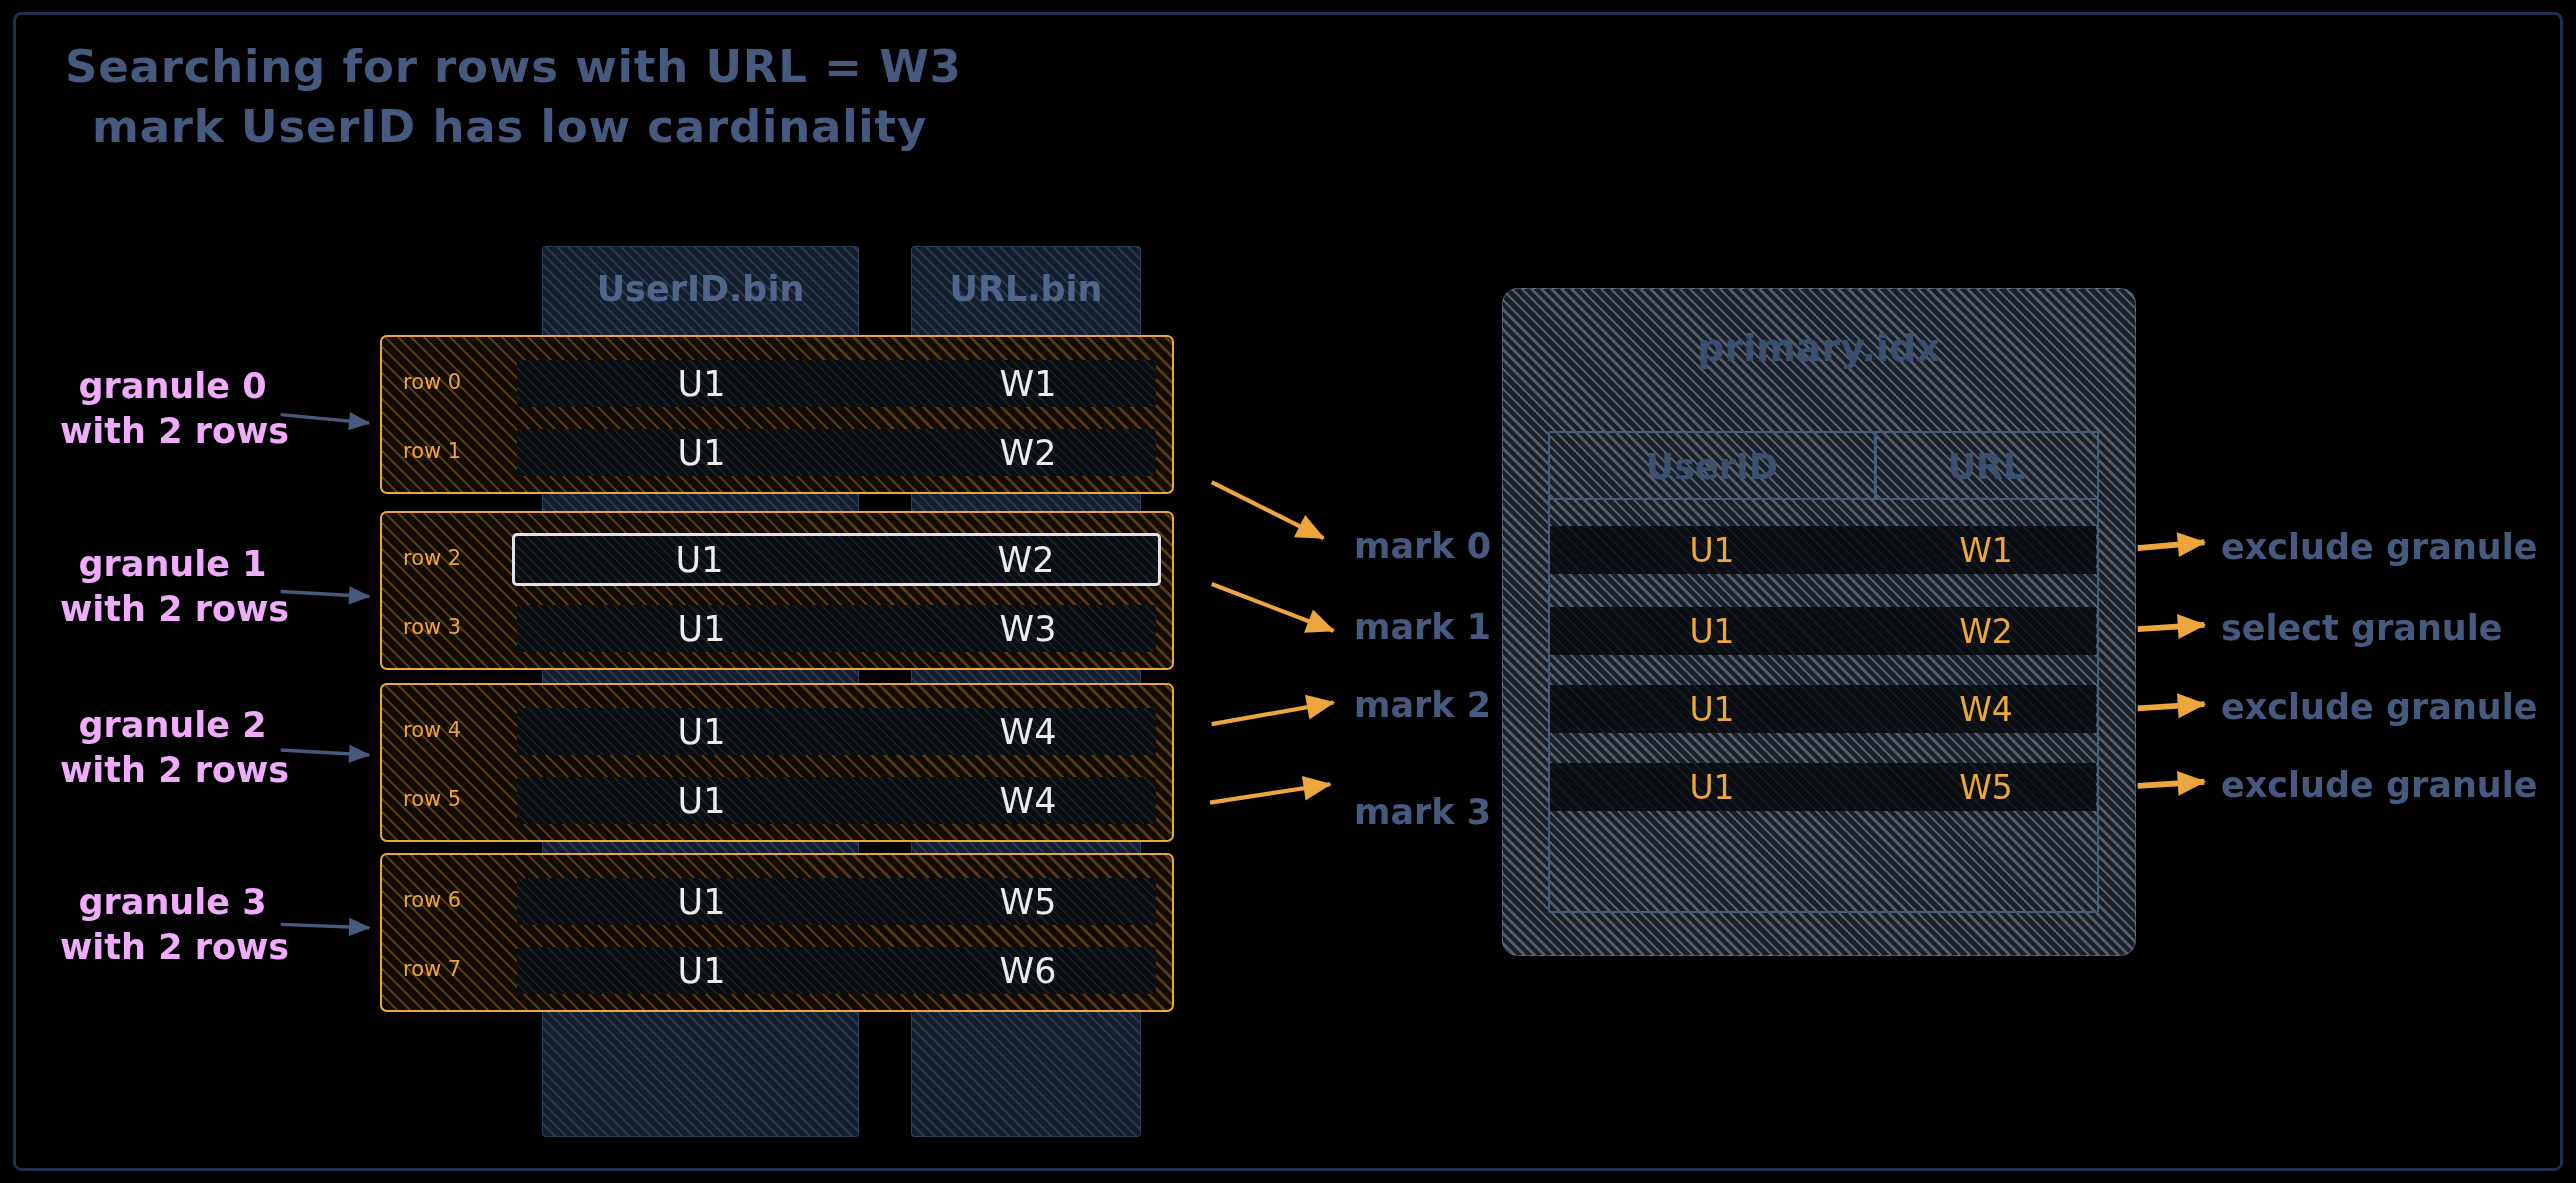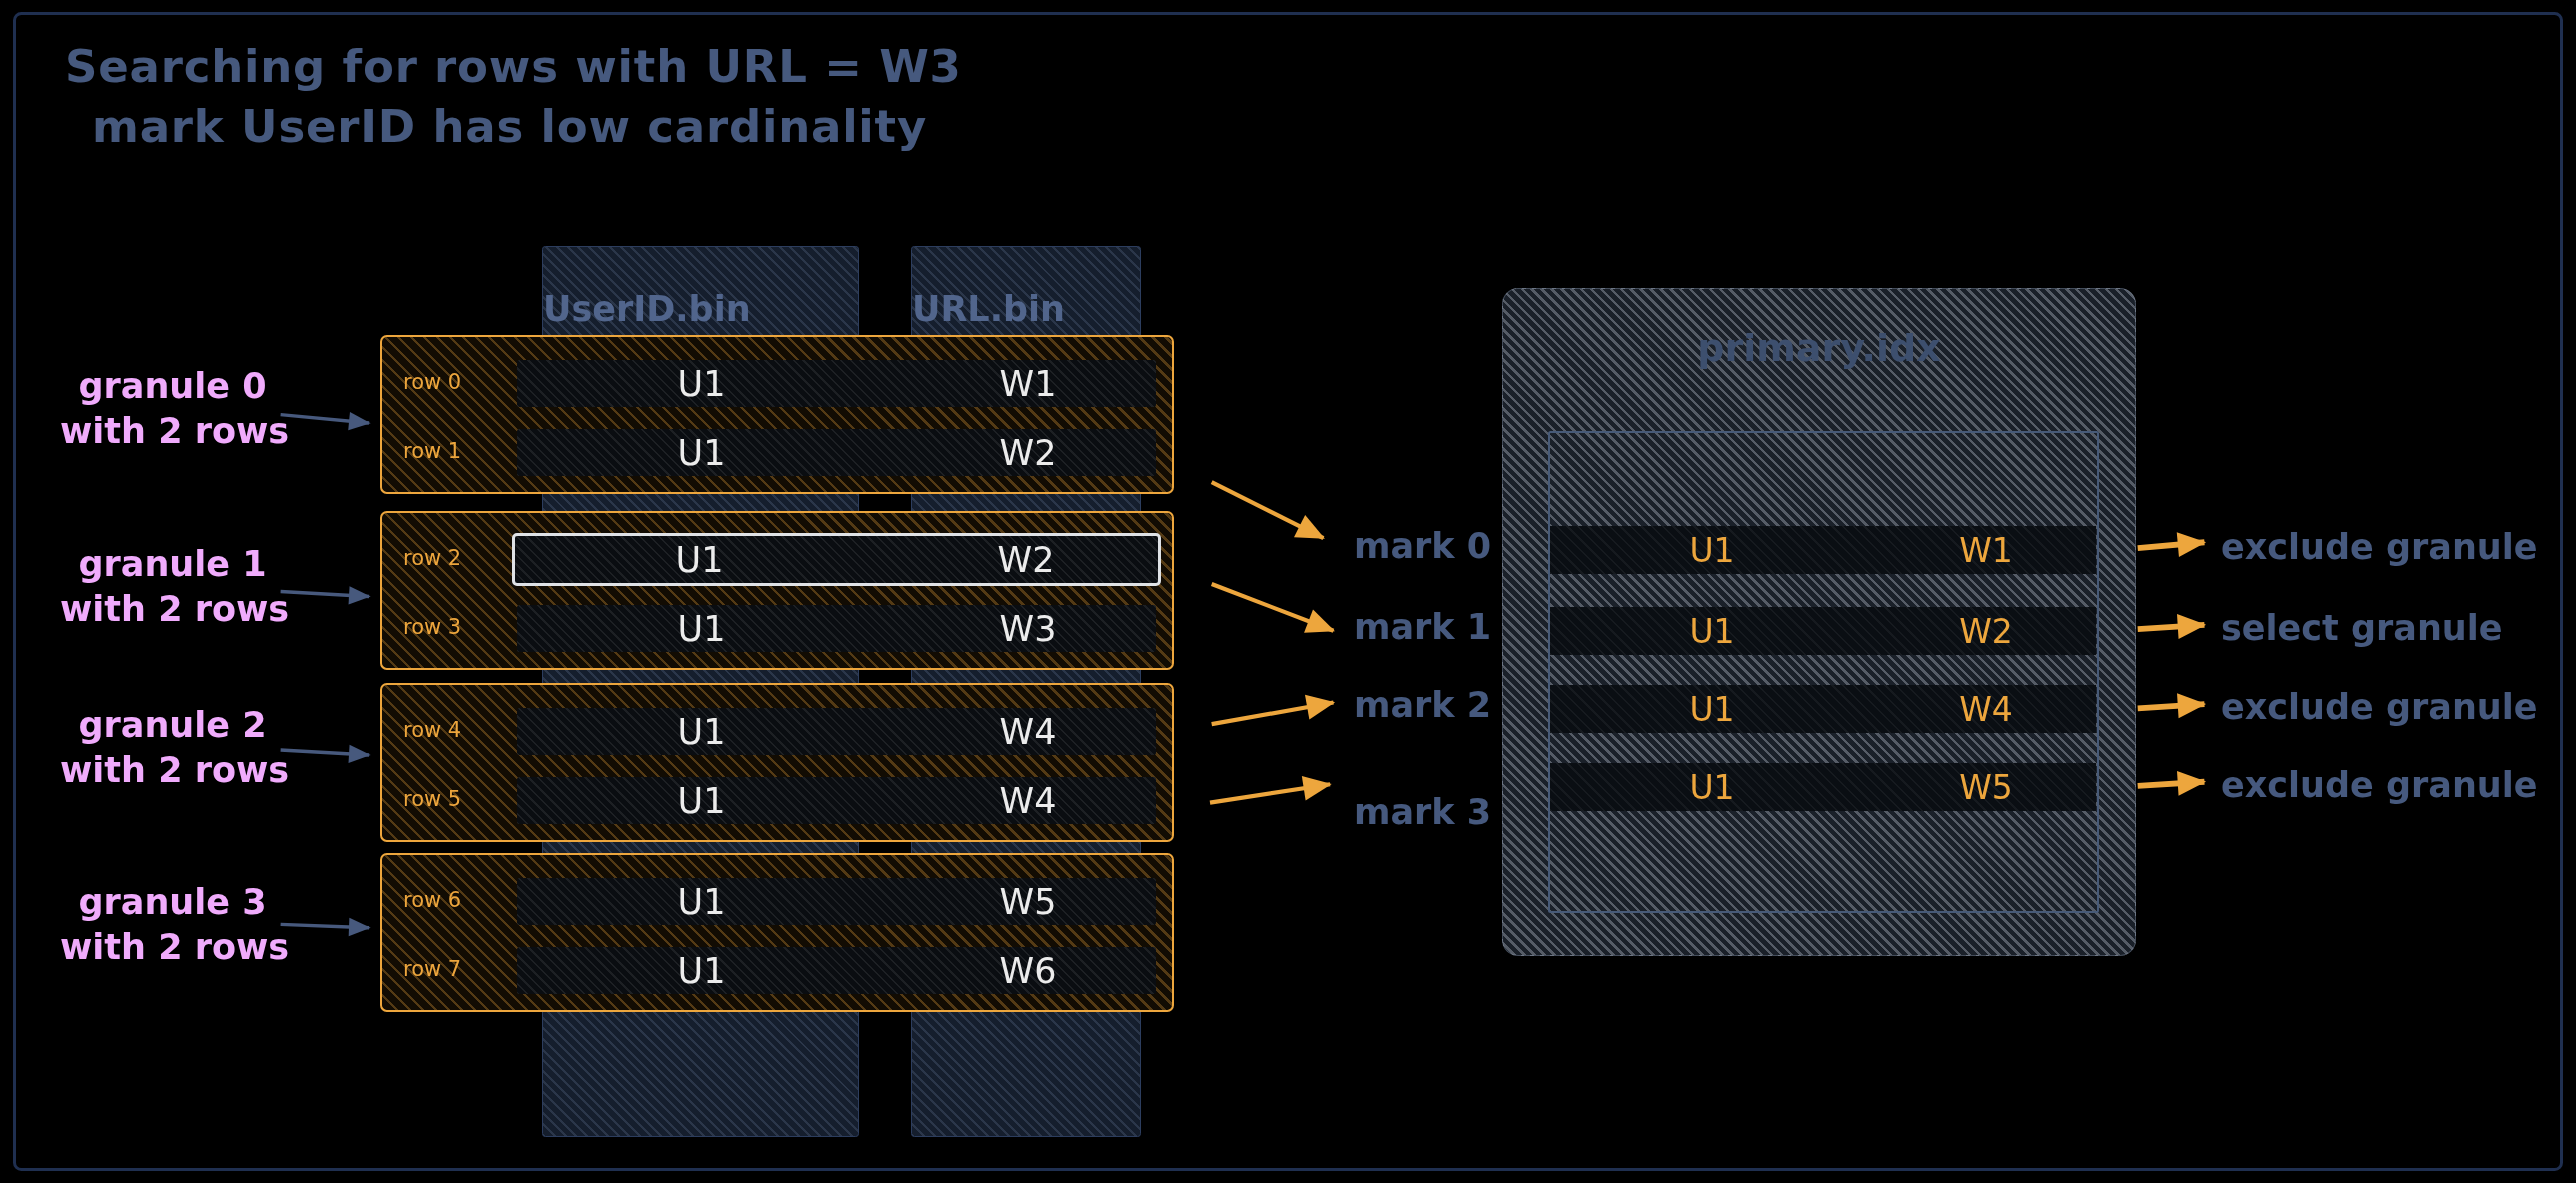--- a/index.html
+++ b/index.html
@@ -32,25 +32,24 @@
     top: 246px;
     height: 891px;
     background-color: #151e2d;
     background-image: repeating-linear-gradient(45deg, rgba(120,140,175,0.22) 0 2.1px, transparent 2.1px 7.5px);
     border: 1.7px solid #2c3d5e;
     border-radius: 3.3px;
   }
   .bin-col-label {
     position: absolute;
     top: 22px; left: 0; width: 100%;
-    text-align: left;
+    text-align: center;
     color: #51658c;
     font-size: 35px;
     font-weight: 600;
-    margin-top: 20px;
   }
   
   .granule-box {
     position: absolute;
     left: 380px;
     width: 794px;
     height: 159px;
     border: 2.5px solid #eda63d;
     border-radius: 6.7px;
     background-color: #120c03;
@@ -277,20 +276,25 @@
   </div>
 
   <div class="mark-label" style="top:525px;">mark 0</div>
   <div class="mark-label" style="top:606px;">mark 1</div>
   <div class="mark-label" style="top:684px;">mark 2</div>
   <div class="mark-label" style="top:763px;margin-top:28px;">mark 3</div>
 
   <div class="idx-box">
     <div class="idx-title">primary.idx</div>
     <div class="idx-table">
+      <div class="idx-header">
+        <div class="idx-h h1">UserID</div>
+        <div class="idx-vdiv"></div>
+        <div class="idx-h h2">URL</div>
+      </div>
       <div class="idx-row" style="top:93px;">
         <div class="icell ic1">U1</div>
         <div class="icell ic2">W1</div>
       </div>
       <div class="idx-row" style="top:174px;">
         <div class="icell ic1">U1</div>
         <div class="icell ic2">W2</div>
       </div>
       <div class="idx-row" style="top:252px;">
         <div class="icell ic1">U1</div>

